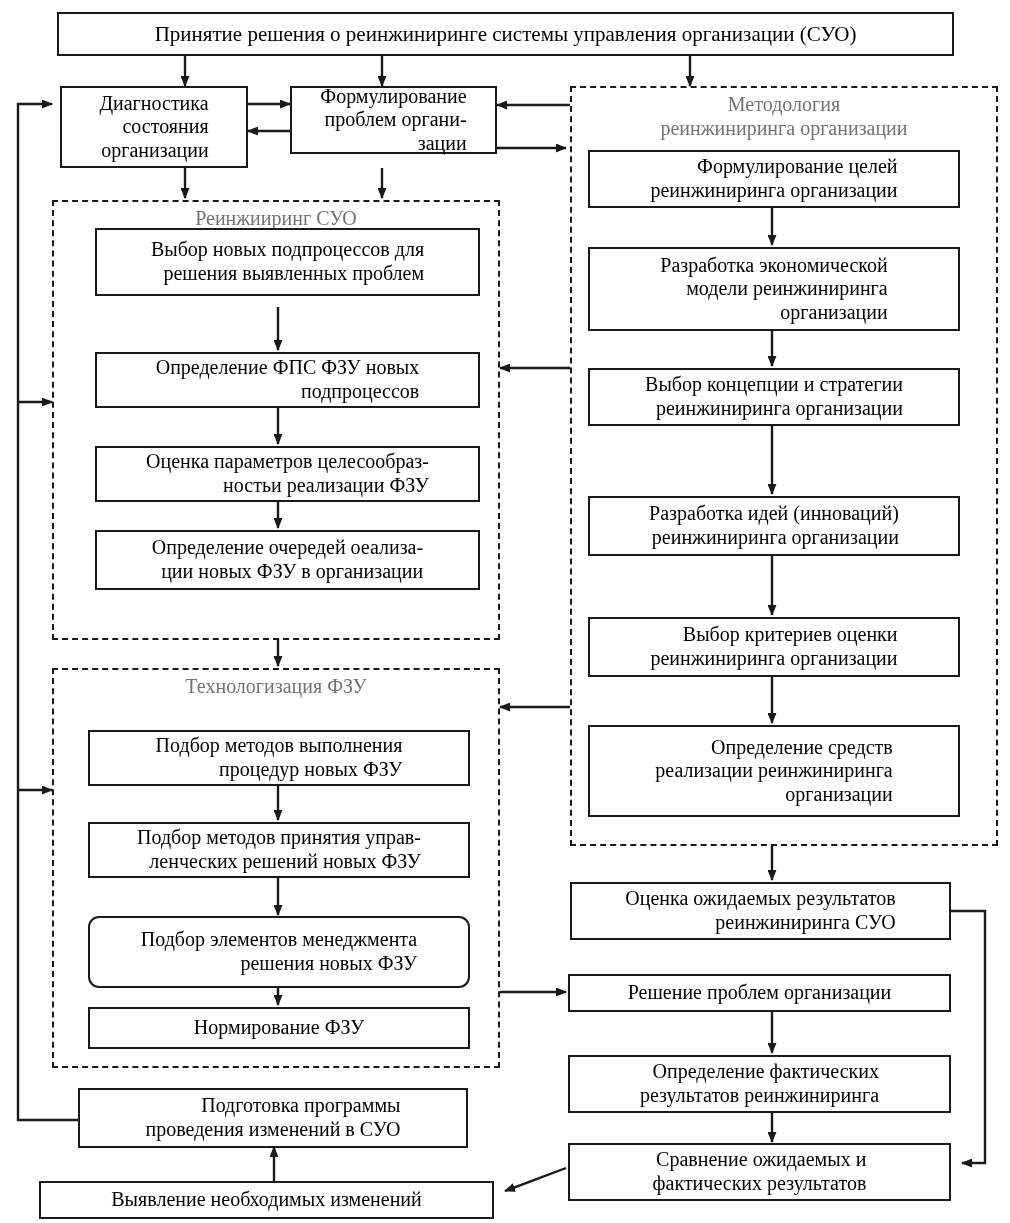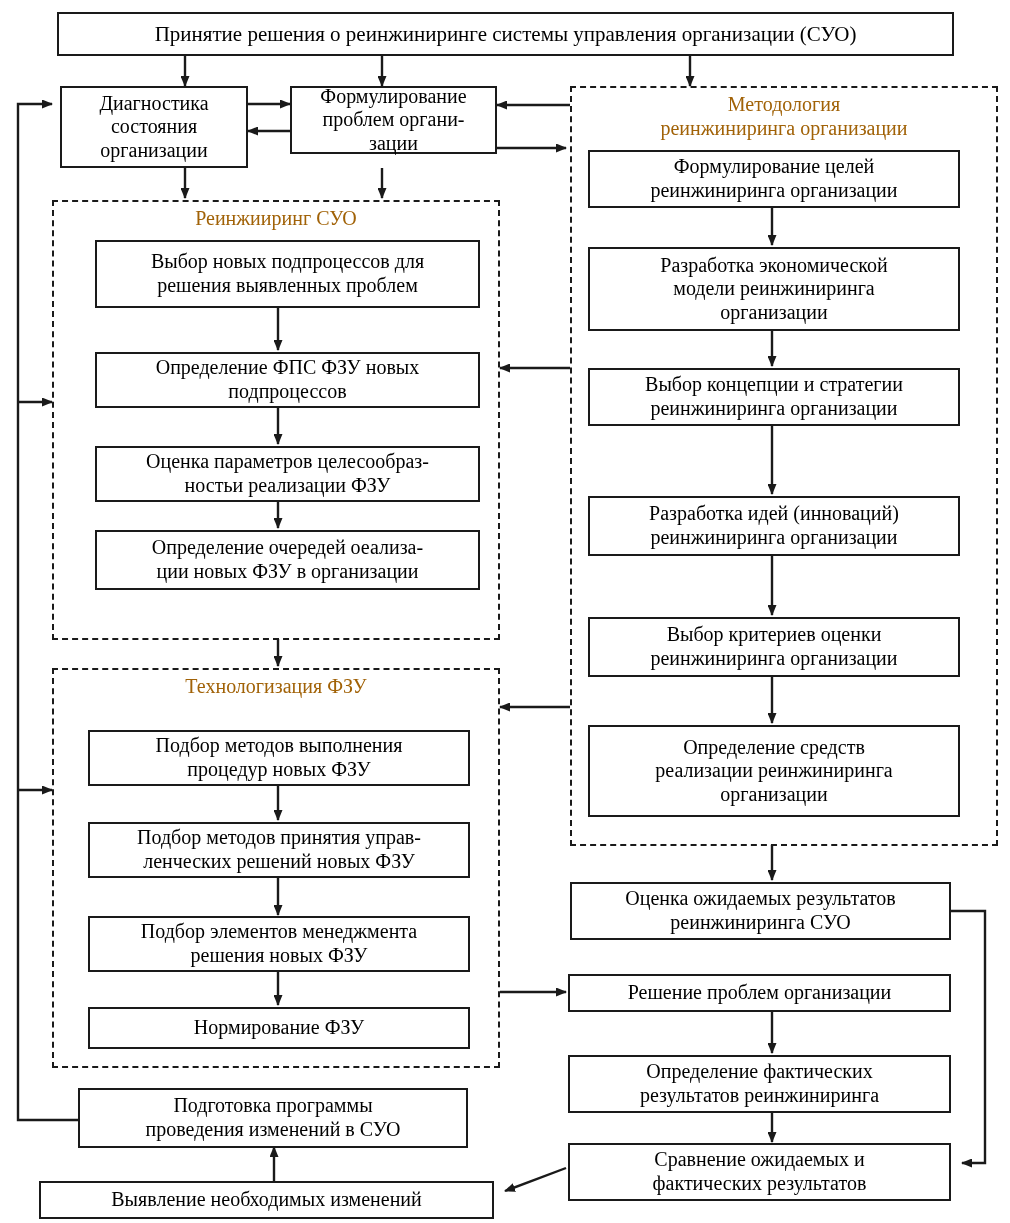--- a/index.html
+++ b/index.html
@@ -23,38 +23,38 @@
     pointer-events: none;
   }
   .box {
     position: absolute;
     box-sizing: border-box;
     border: 2px solid #1a1a1a;
     background: #ffffff;
     display: flex;
     align-items: center;
     justify-content: center;
-    text-align: center;
+    text-align: right;
     color: #000000;
     line-height: 1.18;
     padding: 1px 4px;
     z-index: 3;
     white-space: pre-line;
   }
   .group {
     position: absolute;
     box-sizing: border-box;
     border: 2px dashed #1a1a1a;
     background: transparent;
     z-index: 1;
   }
   .group-title {
     position: absolute;
     text-align: center;
-    color: #a16207;
+    color: #737373;
     z-index: 2;
     white-space: pre-line;
     line-height: 1.18;
   }
   .fs-title { font-size: 21px; }
   .fs-box   { font-size: 20px; }
   .fs-grp   { font-size: 20px; }
 </style>
 </head>
 <body>
@@ -135,21 +135,21 @@
   </div>
   <div class="box fs-box" style="left:290px; top:86px; width:207px; height:68px;">
     <span>Формулирование
 проблем органи-
 зации</span>
   </div>
 
   <div class="group" style="left:52px; top:200px; width:448px; height:440px;"></div>
   <div class="group-title fs-grp" style="left:52px; top:207px; width:448px;">Реинжииринг СУО</div>
 
-  <div class="box fs-box" style="left:95px; top:240px; width:385px; height:68px;">
+  <div class="box fs-box" style="left:95px; top:228px; width:385px; height:68px;">
     <span>Выбор новых подпроцессов для
 решения выявленных проблем</span>
   </div>
   <div class="box fs-box" style="left:95px; top:352px; width:385px; height:56px;">
     <span>Определение ФПС ФЗУ новых
 подпроцессов</span>
   </div>
   <div class="box fs-box" style="left:95px; top:446px; width:385px; height:56px;">
     <span>Оценка параметров  целесообраз-
 ностьи реализации ФЗУ</span>
@@ -163,21 +163,21 @@
   <div class="group-title fs-grp" style="left:52px; top:675px; width:448px;">Технологизация ФЗУ</div>
 
   <div class="box fs-box" style="left:88px; top:730px; width:382px; height:56px;">
     <span>Подбор методов выполнения
 процедур новых ФЗУ</span>
   </div>
   <div class="box fs-box" style="left:88px; top:822px; width:382px; height:56px;">
     <span>Подбор методов принятия управ-
 ленческих решений новых ФЗУ</span>
   </div>
-  <div class="box fs-box" style="left:88px; top:916px; width:382px; height:56px;">
+  <div class="box fs-box" style="left:88px; top:916px; width:382px; height:72px;border-radius:11px;">
     <span>Подбор элементов менеджмента
 решения новых ФЗУ</span>
   </div>
   <div class="box fs-box" style="left:88px; top:1007px; width:382px; height:42px;">
     <span>Нормирование ФЗУ</span>
   </div>
 
   <div class="group" style="left:570px; top:86px; width:428px; height:760px;"></div>
   <div class="group-title fs-grp" style="left:570px; top:93px; width:428px;">Методология
 реинжиниринга организации</div>

